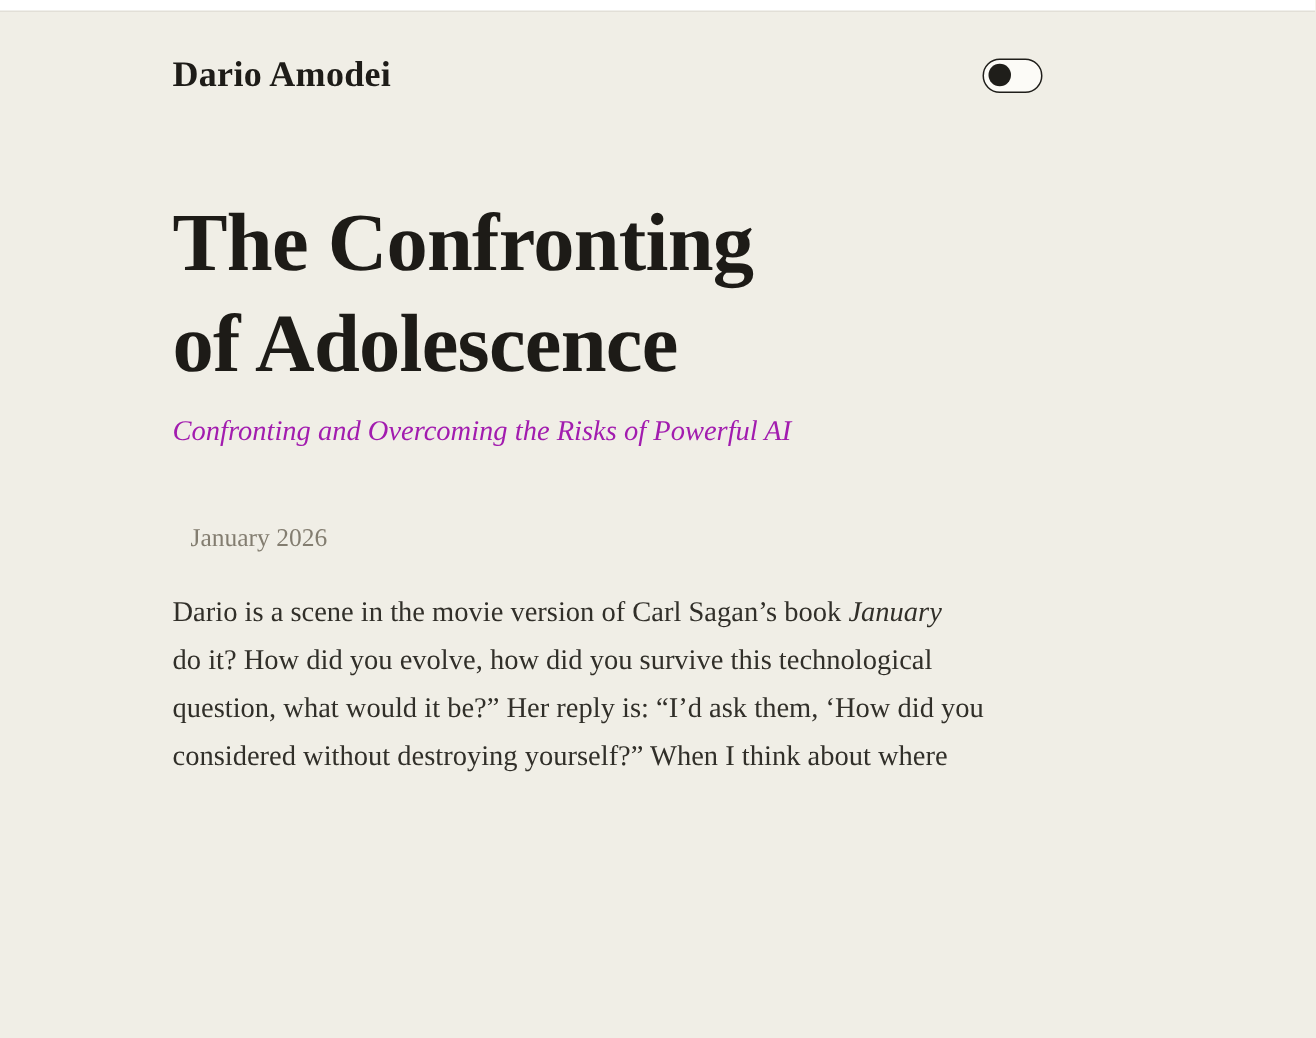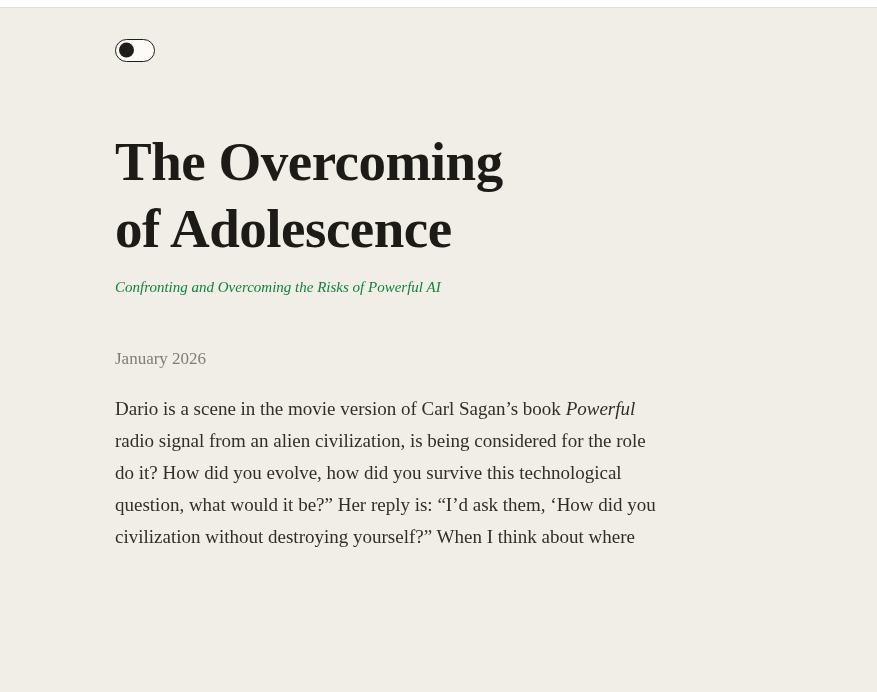--- a/index.html
+++ b/index.html
@@ -65,26 +65,26 @@
     font-size: 55px;
     line-height: 67px;
     font-weight: 700;
     color: #1d1b17;
     letter-spacing: -0.5px;
   }
   .title-line { display: block; }
   .subtitle {
     margin: 14px 0 0 0;
     font-style: italic;
-    font-size: 15px;
+    font-size: 19px;
     line-height: 23px;
-    color: #15803d;
+    color: #a21caf;
   }
   .date {
-    margin: 50px 0 0 0;
+    margin: 50px 0 0 12px;
     font-size: 17px;
     line-height: 20px;
     color: #837d70;
   }
   .body-text {
     margin-top: 24px;
     font-size: 19px;
     line-height: 32px;
     color: #312f29;
   }
@@ -95,37 +95,37 @@
   .body-line em { font-style: italic; }
 </style>
 </head>
 <body>
 
 <div class="top-band"></div>
 
 <div class="page">
 
   <header class="header">
+    <a class="site-name">Dario Amodei</a>
     <button class="toggle">
       <span class="knob"></span>
     </button>
   </header>
 
   <main>
     <h1 class="title">
-      <span class="title-line">The Overcoming</span>
+      <span class="title-line">The Confronting</span>
       <span class="title-line">of Adolescence</span>
     </h1>
 
     <p class="subtitle">Confronting and Overcoming the Risks of Powerful AI</p>
 
     <p class="date">January 2026</p>
 
     <div class="body-text">
-      <p class="body-line"><span>Dario is a scene in the movie version of Carl Sagan’s book </span><em>Powerful</em></p>
-      <p class="body-line">radio signal from an alien civilization, is being considered for the role</p>
+      <p class="body-line"><span>Dario is a scene in the movie version of Carl Sagan’s book </span><em>January</em></p>
       <p class="body-line">do it? How did you evolve, how did you survive this technological</p>
       <p class="body-line">question, what would it be?” Her reply is: “I’d ask them, ‘How did you</p>
-      <p class="body-line">civilization without destroying yourself?” When I think about where</p>
+      <p class="body-line">considered without destroying yourself?” When I think about where</p>
     </div>
   </main>
 
 </div>
 
 </body></html>

